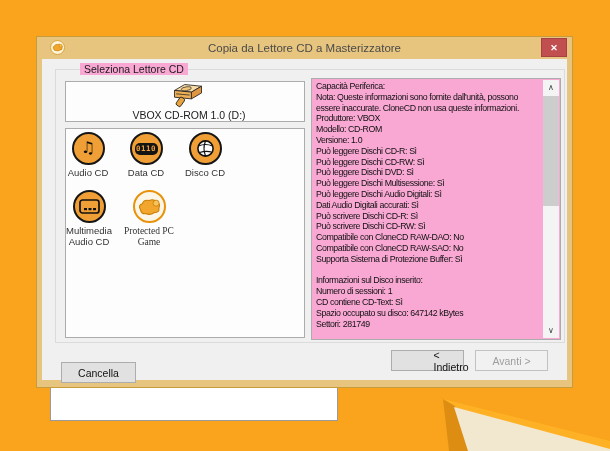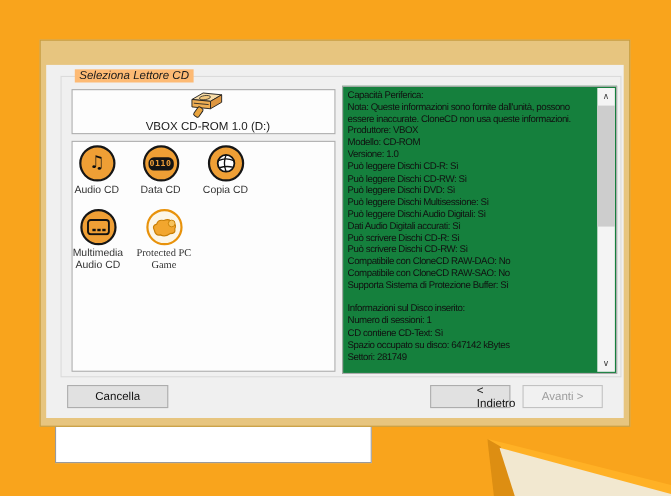--- a/index.html
+++ b/index.html
@@ -19,65 +19,77 @@
   .dialog{position:absolute;left:36px;top:36px;width:537px;height:352px;background:#E7C57F;border:1px solid #C79B3B;box-sizing:border-box;}
   .titlebar{position:relative;height:22px;}
   .title{position:absolute;left:0;right:0;top:0;line-height:22px;text-align:center;font-size:11.5px;color:#4A4A4A;}
   .app-icon{position:absolute;left:13px;top:3px;width:15px;height:15px;border-radius:50%;background:#FDF4DC;border:1px solid #D9A43A;box-sizing:border-box;display:flex;align-items:center;justify-content:center;}
   .close-btn{position:absolute;right:5px;top:1px;width:26px;height:19px;background:#C24F4F;border:1px solid #A84141;box-sizing:border-box;color:#FFFFFF;font-size:9px;font-weight:bold;display:flex;align-items:center;justify-content:center;cursor:pointer;}
 
   .content{position:absolute;left:5px;right:5px;top:22px;bottom:7px;background:#F0F0F0;}
 
   
   .groupbox{position:absolute;left:13px;top:10px;width:510px;height:274px;border:1px solid #DBDBDB;box-sizing:border-box;}
-  .groupbox-label{position:absolute;top:-7px;left:12px;background:#fdba74;padding:0 4px;font-size:10.5px;color:#1A1A1A;font-style:italic;}
+  .groupbox-label{position:absolute;top:-7px;left:24px;background:#f9a8d4;padding:0 4px;font-size:10.5px;color:#1A1A1A;}
 
   
   .drive-btn{position:absolute;left:9px;top:11px;width:240px;height:41px;background:#FDFDFD;border:1px solid #ACACAC;box-sizing:border-box;display:flex;align-items:center;cursor:pointer;flex-direction:column;}
   .drive-btn .txt{font-size:10.5px;color:#1A1A1A;margin-left:8px;}
 
   
   .listbox{position:absolute;left:9px;top:58px;width:240px;height:210px;background:#FDFDFD;border:1px solid #ACACAC;box-sizing:border-box;}
   .cd-item{position:absolute;width:64px;display:flex;flex-direction:column;align-items:center;cursor:pointer;}
   .cd-circle{width:33px;height:33px;border-radius:50%;background:#EF9F35;border:2px solid #161616;box-sizing:border-box;display:flex;align-items:center;justify-content:center;}
   .cd-circle.sheep-style{background:#FCF6E8;border:2px solid #E8920B;}
   .cd-label{margin-top:3px;font-size:9.5px;line-height:10.5px;color:#333333;text-align:center;}
   .note-glyph{font-family:"DejaVu Sans",sans-serif;font-size:16px;color:#0E0E0E;line-height:1;margin-top:-2px;}
   .data-pill{width:23px;height:12px;background:#141414;border-radius:5px;display:flex;align-items:center;justify-content:center;}
   .data-pill span{font-family:"DejaVu Sans Mono",monospace;font-size:7.5px;font-weight:bold;color:#F0A03A;letter-spacing:.5px;line-height:1;}
 
   
-  .info-panel{position:absolute;left:255px;top:8px;width:250px;height:262px;background:#15803d;border:1px solid #ACACAC;box-sizing:border-box;}
+  .info-panel{position:absolute;left:255px;top:8px;width:250px;height:262px;background:#f9a8d4;border:1px solid #ACACAC;box-sizing:border-box;}
   .info-text{position:absolute;left:4px;top:2px;right:19px;bottom:2px;font-size:8.8px;letter-spacing:-0.4px;line-height:10.8px;white-space:pre;overflow:hidden;color:#111111;}
   .scrollbar{position:absolute;top:1px;right:1px;bottom:1px;width:16px;background:#F4F4F4;}
   .scroll-arrow{position:absolute;left:0;width:16px;height:15px;display:flex;align-items:center;justify-content:center;font-size:8px;color:#404040;cursor:pointer;font-family:"DejaVu Sans",sans-serif;}
   .scroll-arrow.up{top:0;}
   .scroll-arrow.down{bottom:0;}
   .scroll-thumb{position:absolute;left:0;top:16px;width:16px;height:110px;background:#CDCDCD;cursor:pointer;}
 
   
   .btn{position:absolute;height:21px;background:#E1E1E1;border:1px solid #ADADAD;box-sizing:border-box;font-size:10.5px;color:#111111;display:flex;align-items:center;justify-content:center;cursor:pointer;}
-  .btn-cancel{left:19px;top:291px;width:92px;}
+  .btn-cancel{left:19px;top:303px;width:75px;}
   .btn-back{left:349px;top:291px;width:73px;padding-left:47px;}
   .btn-next{left:433px;top:291px;width:73px;background:#F1F1F1;border-color:#C2C2C2;color:#9E9E9E;cursor:default;}
 </style>
 </head>
 <body>
 
 <div class="desktop">
 
   <div class="wp">
     <div class="wp-band"></div>
     <div class="wp-shadow"></div>
     <div class="wp-cream"></div>
   </div>
 
   <div class="bg-window"></div>
 
   <div class="dialog">
+    <div class="titlebar">
+      <span class="app-icon">
+        <svg width="11" height="9" viewBox="0 0 22 16">
+          <path d="M3,10 Q1,6 5,5 Q6,1 11,2 Q16,0 18,4 Q22,5 20,9 Q21,13 16,13 Q12,16 8,14 Q4,15 3,10 Z" fill="#F2A62E" stroke="#C97F06" stroke-width="1.4"></path>
+          <circle cx="17.5" cy="4.5" r="2.8" fill="#F7C35C" stroke="#C97F06" stroke-width="1"></circle>
+        </svg>
+      </span>
+      <div class="title">Copia da Lettore CD a Masterizzatore</div>
+      <div class="close-btn">
+        <span>✕</span>
+      </div>
+    </div>
 
     <div class="content">
       <div class="groupbox">
         <span class="groupbox-label">Seleziona Lettore CD</span>
 
         <div class="drive-btn">
           <svg width="38" height="32" viewBox="0 0 38 32" style="margin-left:5px;">
             <path d="M3,10 L15,3 L35,5 L23,12 Z" fill="#F7DCA8" stroke="#222" stroke-width="1"></path>
             <path d="M23,12 L35,5 L35,13 L23,20 Z" fill="#DE9640" stroke="#222" stroke-width="1"></path>
             <path d="M3,10 L23,12 L23,20 L3,18 Z" fill="#EFAF54" stroke="#222" stroke-width="1"></path>
@@ -108,21 +120,21 @@
 
           <div class="cd-item" style="left:107px;top:3px;">
             <div class="cd-circle">
               <svg width="19" height="19" viewBox="0 0 19 19">
                 <circle cx="9.5" cy="9.5" r="7.6" fill="#FFFFFF" stroke="#111" stroke-width="1.6"></circle>
                 <path d="M2.5,7 Q9.5,4 16.5,7" fill="none" stroke="#111" stroke-width="1.2"></path>
                 <path d="M9.5,2 Q6.5,9.5 9.5,17" fill="none" stroke="#111" stroke-width="1.2"></path>
                 <path d="M3.5,13.5 Q10,11.5 15.5,13" fill="none" stroke="#111" stroke-width="1.2"></path>
               </svg>
             </div>
-            <div class="cd-label">Copia CD</div>
+            <div class="cd-label">Disco CD</div>
           </div>
 
           <div class="cd-item" style="left:-9px;top:61px;align-items:center;">
             <div class="cd-circle">
               <svg width="21" height="15" viewBox="0 0 21 15">
                 <rect x="1" y="1" width="19" height="13" rx="2.5" fill="none" stroke="#111" stroke-width="1.7"></rect>
                 <rect x="5" y="9" width="3" height="2.2" fill="#111"></rect>
                 <rect x="9.5" y="9" width="3" height="2.2" fill="#111"></rect>
                 <rect x="14" y="9" width="3" height="2.2" fill="#111"></rect>
               </svg>

